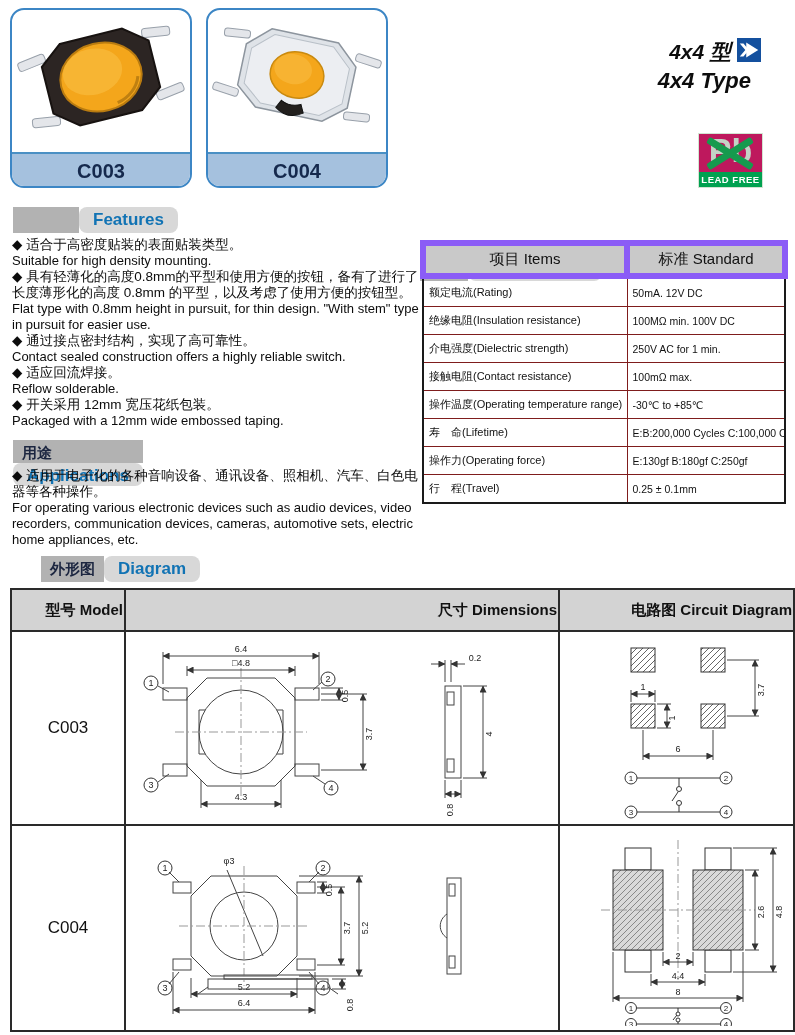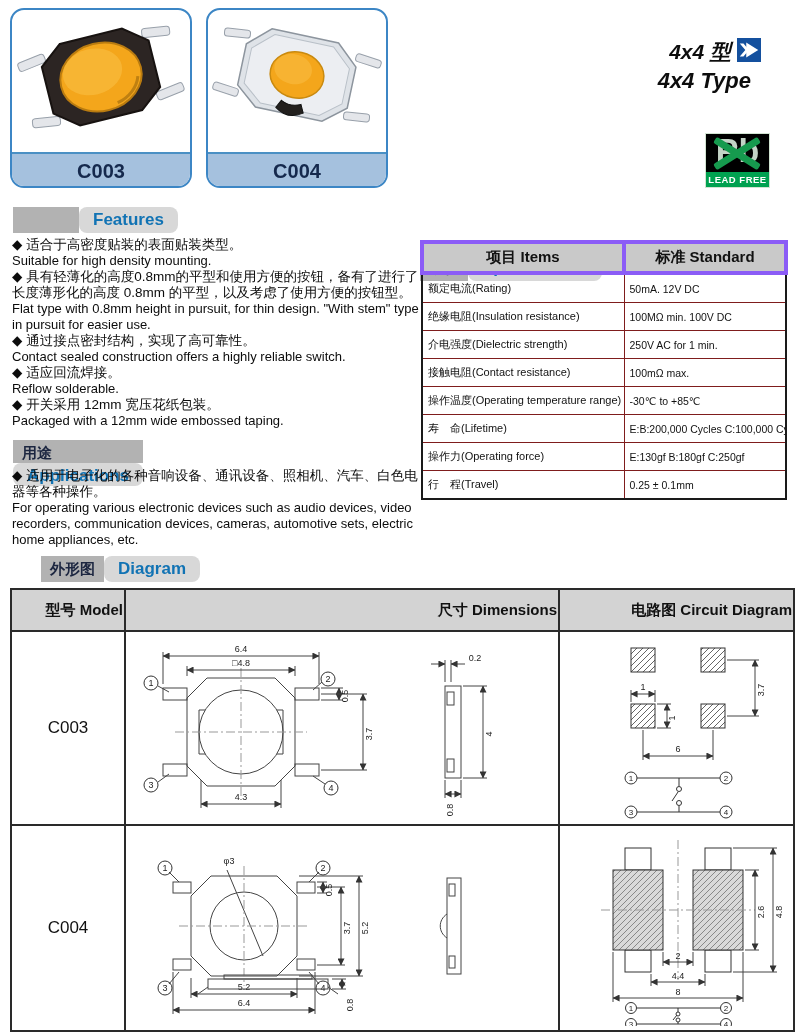--- a/index.html
+++ b/index.html
@@ -14,22 +14,22 @@
         display:flex;align-items:center;justify-content:center;
         font-size:20px;font-weight:600;color:#15294d;}
 
   
   .type-cn{position:absolute;top:38px;right:64px;font-size:21px;font-weight:bold;
         font-style:italic;color:#0d0d0d;white-space:nowrap;}
   .arrow-badge{position:absolute;top:38px;right:34px;width:24px;height:24px;}
   .type-en{position:absolute;top:68px;right:44px;font-size:22px;font-weight:bold;
         font-style:italic;color:#0d0d0d;white-space:nowrap;}
 
-  .leadfree{position:absolute;top:133px;right:25px;width:65px;height:55px;
-        background:#000000;border:1px solid #d2e4d2;box-sizing:border-box;}
+  .leadfree{position:absolute;top:133px;right:32px;width:65px;height:55px;
+        background:#be185d;border:1px solid #d2e4d2;box-sizing:border-box;}
   .leadfree .pb{position:absolute;top:-4px;left:0;right:0;text-align:center;
         font-size:34px;font-weight:bold;color:#c3d3c6;line-height:40px;}
   .leadfree .xbar{position:absolute;left:5px;top:16px;width:52px;height:7px;
         background:#169a4e;border-radius:2px;}
   .leadfree .x1{transform:rotate(32deg);}
   .leadfree .x2{transform:rotate(-32deg);}
   .leadfree .lf-bar{position:absolute;left:0;right:0;bottom:0;height:15px;
         background:#00a150;color:#fff;font-size:9.5px;font-weight:bold;
         text-align:center;line-height:15px;letter-spacing:.5px;}
 
@@ -42,21 +42,21 @@
   .cn-wide{min-width:66px;}
 
   
   .txt{position:absolute;left:12px;width:408px;font-size:13px;line-height:16px;color:#0c0c0c;}
   .txt p{margin:0;}
   .txt .cn{font-size:13.5px;}
 
   
   .spec{position:absolute;left:420px;top:240px;width:368px;border-collapse:collapse;
         border:2px solid #1a1a1a;table-layout:fixed;}
-  .spec th{background:#c9c9c9;border:4px solid #8b5cf6;font-size:15px;font-weight:bold;
+  .spec th{background:#c9c9c9;border:6px solid #8b5cf6;font-size:15px;font-weight:normal;
         height:25px;color:#111;}
   .spec td{border:1px solid #7f1d1d;height:23px;padding:2px 5px;font-size:11px;
         color:#111;white-space:nowrap;overflow:hidden;}
   .spec td.std{font-size:10.5px;}
   .spec .c1{width:196px;}
 
   
   .dt{position:absolute;left:10px;top:588px;border-collapse:collapse;table-layout:fixed;}
   .dt th{background:#d3d3d3;border:2px solid #2a2a2a;font-size:15px;font-weight:bold;
         height:38px;color:#111;text-align:right;}

